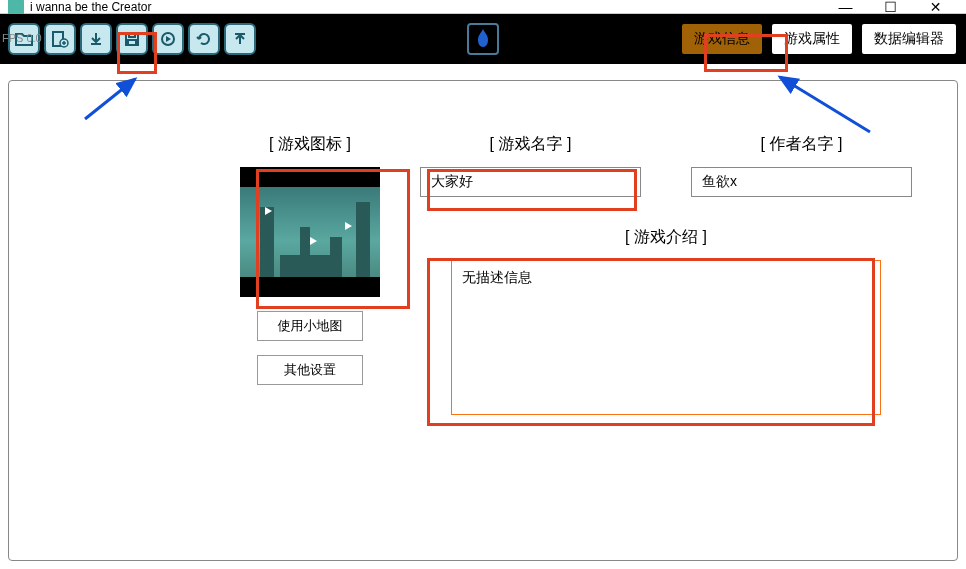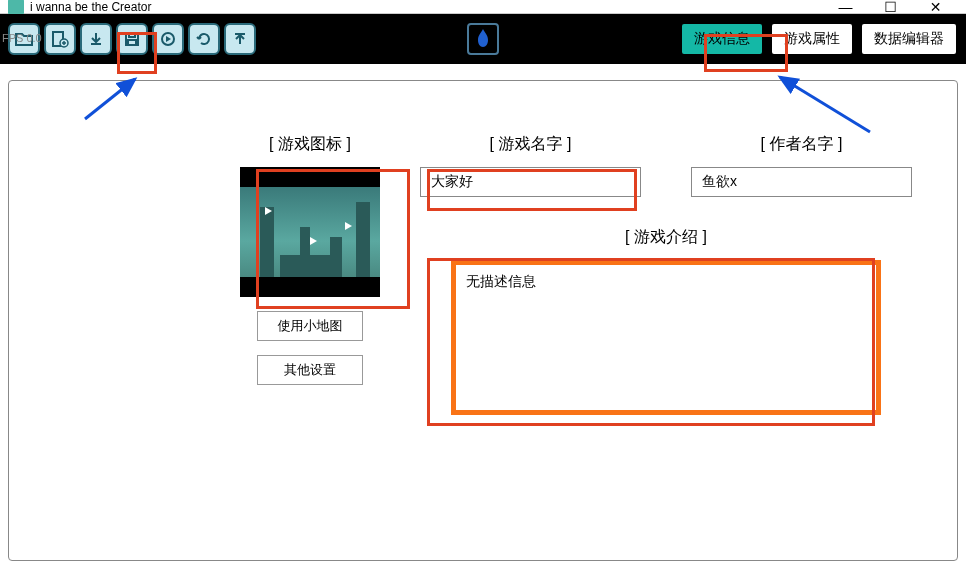--- a/index.html
+++ b/index.html
@@ -76,21 +76,21 @@
     }
     .tab-btn {
       padding: 6px 12px;
       background: #fff;
       border: 2px solid #000;
       border-radius: 4px;
       font-size: 14px;
       cursor: pointer;
     }
     .tab-btn.active {
-      background: #14b8a6;
+      background: #a16207;
       color: #000;
     }
     .content {
       padding: 70px 40px 20px 40px;
       display: flex;
       gap: 40px;
       position: relative;
     }
     .col {
       display: flex;
@@ -160,21 +160,21 @@
       display: flex;
       gap: 50px;
     }
     .desc-area {
       margin-top: 30px;
     }
     .desc-textarea {
       width: 430px;
       height: 155px;
       padding: 8px 10px;
-      border: 5px solid #f97316;
+      border: 1px solid #f97316;
       font-size: 14px;
       font-family: inherit;
       resize: none;
     }
     .highlight-box {
       position: absolute;
       border: 3px solid #e04020;
       pointer-events: none;
     }
     .hl1 { left: 117px; top: 32px; width: 40px; height: 42px; }

